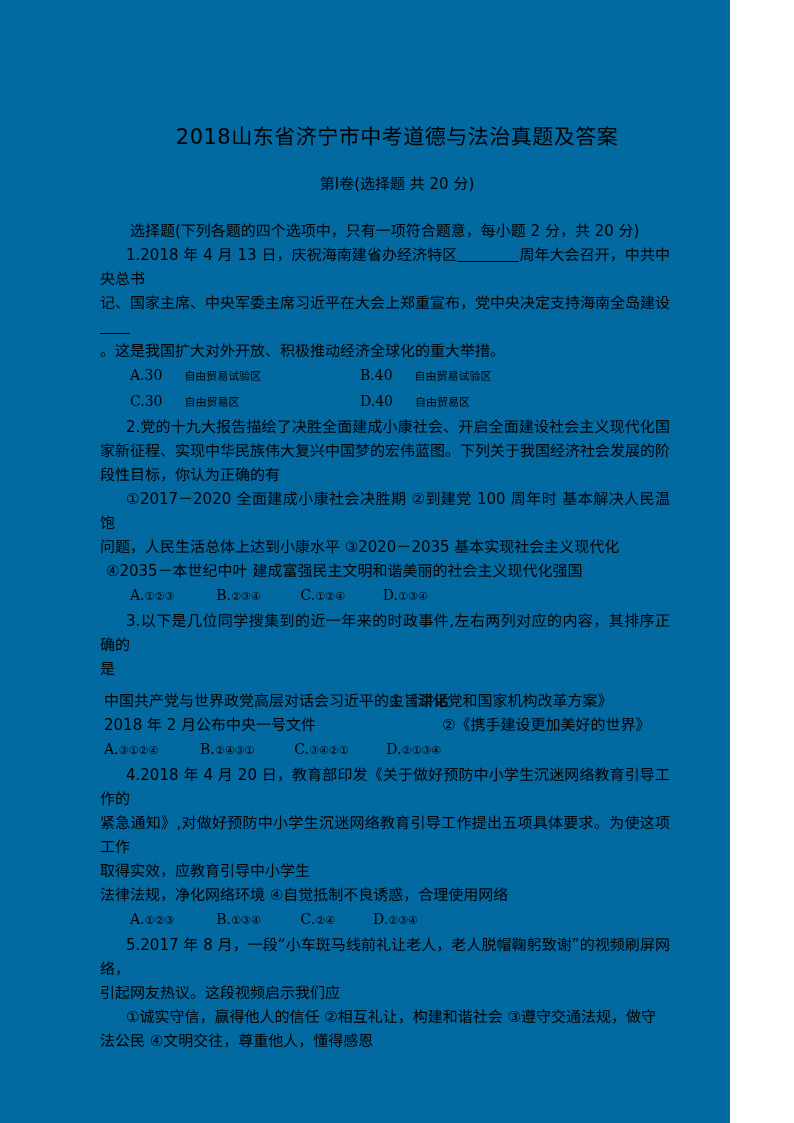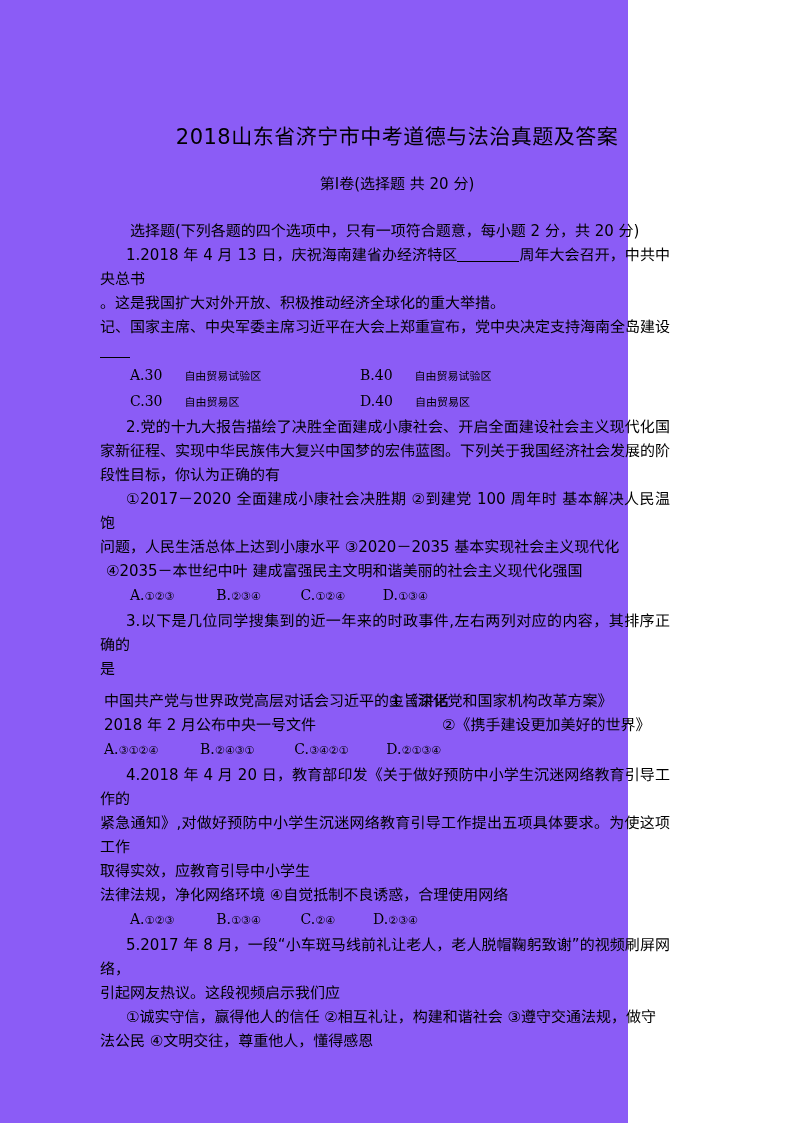--- a/index.html
+++ b/index.html
@@ -13,23 +13,23 @@
     height: 1123px;
     position: relative;
     font-family: "DejaVu Sans", "Liberation Sans", sans-serif;
     color: #000000;
     overflow: hidden;
   }
   .page {
     position: absolute;
     left: 0;
     top: 0;
-    width: 628px;
+    width: 730px;
     height: 1123px;
-    background: #8b5cf6;
+    background: #0369a1;
   }
   
   .doc-title {
     position: absolute;
     left: 0;
     top: 122px;
     width: 794px;
     text-align: center;
     font-size: 21px;
     line-height: 30px;
@@ -150,22 +150,22 @@
 
   <div class="doc-title">2018山东省济宁市中考道德与法治真题及答案</div>
   <div class="doc-subtitle">第Ⅰ卷(选择题  共 20 分)</div>
 
   <div class="body-col">
 
     <p class="para indent">选择题(下列各题的四个选项中，只有一项符合题意，每小题 2 分，共 20 分)</p>
 
     <div>
       <p class="para indent-sm"><span>1.2018 年 4 月 13 日，庆祝海南建省办经济特区</span><span class="blank-long"></span><span>周年大会召开，中共中央总书</span></p>
+      <p class="para"><span>记、国家主席、中央军委主席习近平在大会上郑重宣布，党中央决定支持海南全岛建设</span><span class="blank-short"></span></p>
       <p class="para">。这是我国扩大对外开放、积极推动经济全球化的重大举措。</p>
-      <p class="para"><span>记、国家主席、中央军委主席习近平在大会上郑重宣布，党中央决定支持海南全岛建设</span><span class="blank-short"></span></p>
       <div class="opt-grid2">
         <span class="cell"><span class="opt-letter">A.30</span><span class="gap"></span><span class="opt-text">自由贸易试验区</span></span><span class="cell"><span class="opt-letter">B.40</span><span class="gap"></span><span class="opt-text">自由贸易试验区</span></span>
       </div>
       <div class="opt-grid2">
         <span class="cell"><span class="opt-letter">C.30</span><span class="gap"></span><span class="opt-text">自由贸易区</span></span><span class="cell"><span class="opt-letter">D.40</span><span class="gap"></span><span class="opt-text">自由贸易区</span></span>
       </div>
     </div>
 
     <div>
       <p class="para indent-sm">2.党的十九大报告描绘了决胜全面建成小康社会、开启全面建设社会主义现代化国家新征程、实现中华民族伟大复兴中国梦的宏伟蓝图。下列关于我国经济社会发展的阶段性目标，你认为正确的有</p>

